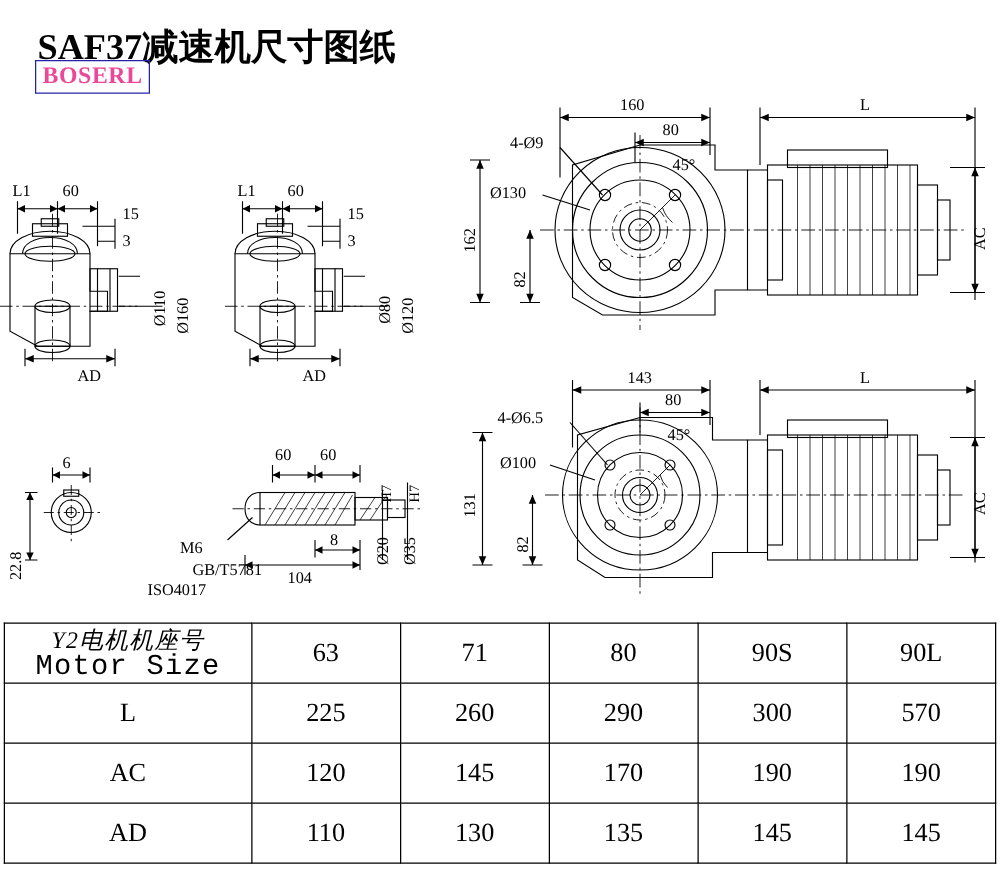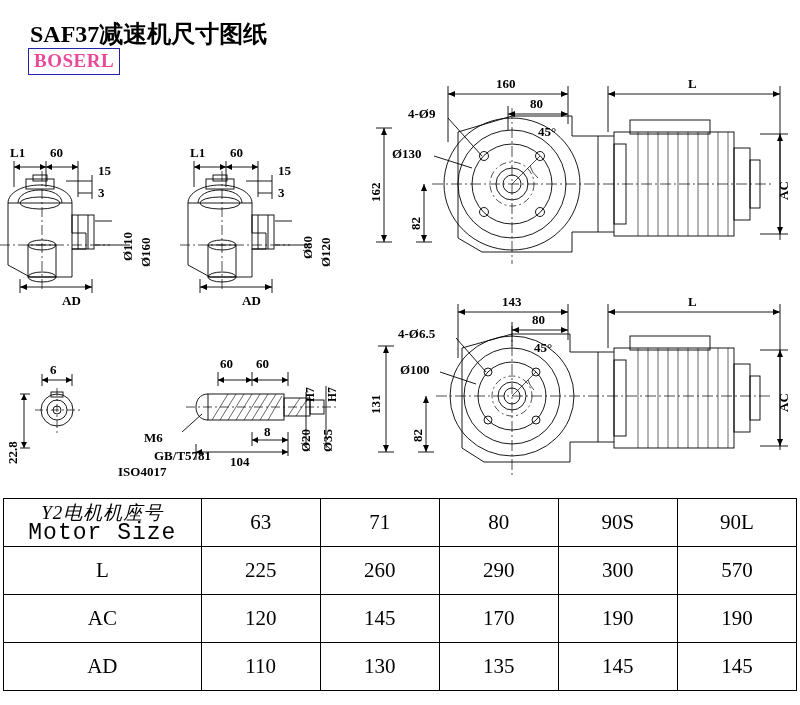--- a/index.html
+++ b/index.html
@@ -9,40 +9,40 @@
     font-family:"Liberation Serif", serif;
     color:#000000;
     position:relative;
     overflow:hidden;
   }
   .root { position:relative; width:800px; height:705px; }
 
   
   .title {
     position:absolute; left:30px; top:18px;
-    font-size:24px; font-weight:bold;
+    font-size:29px; font-weight:bold;
     font-family:"Liberation Serif", serif;
     letter-spacing:0px;
     white-space:nowrap;
   }
   
   .logo-box {
     position:absolute; left:28px; top:48px;
     border:1.5px solid #2222aa;
     padding:1px 5px 2px 5px;
   }
   .logo-text {
     font-family:"Liberation Serif", serif;
     font-size:19px; font-weight:bold;
     color:#ec4899;
     letter-spacing:0.5px;
   }
 
   
-  .abs { position:absolute;font-weight:bold; }
+  .abs { position:absolute; }
   .lbl {
     position:absolute;
     font-family:"Liberation Serif", serif;
     font-size:13px;
     white-space:nowrap;
     color:#000;
   }
   .lbl.small { font-size:11.5px; }
   .lbl.vert {
     transform-origin:0 0;

